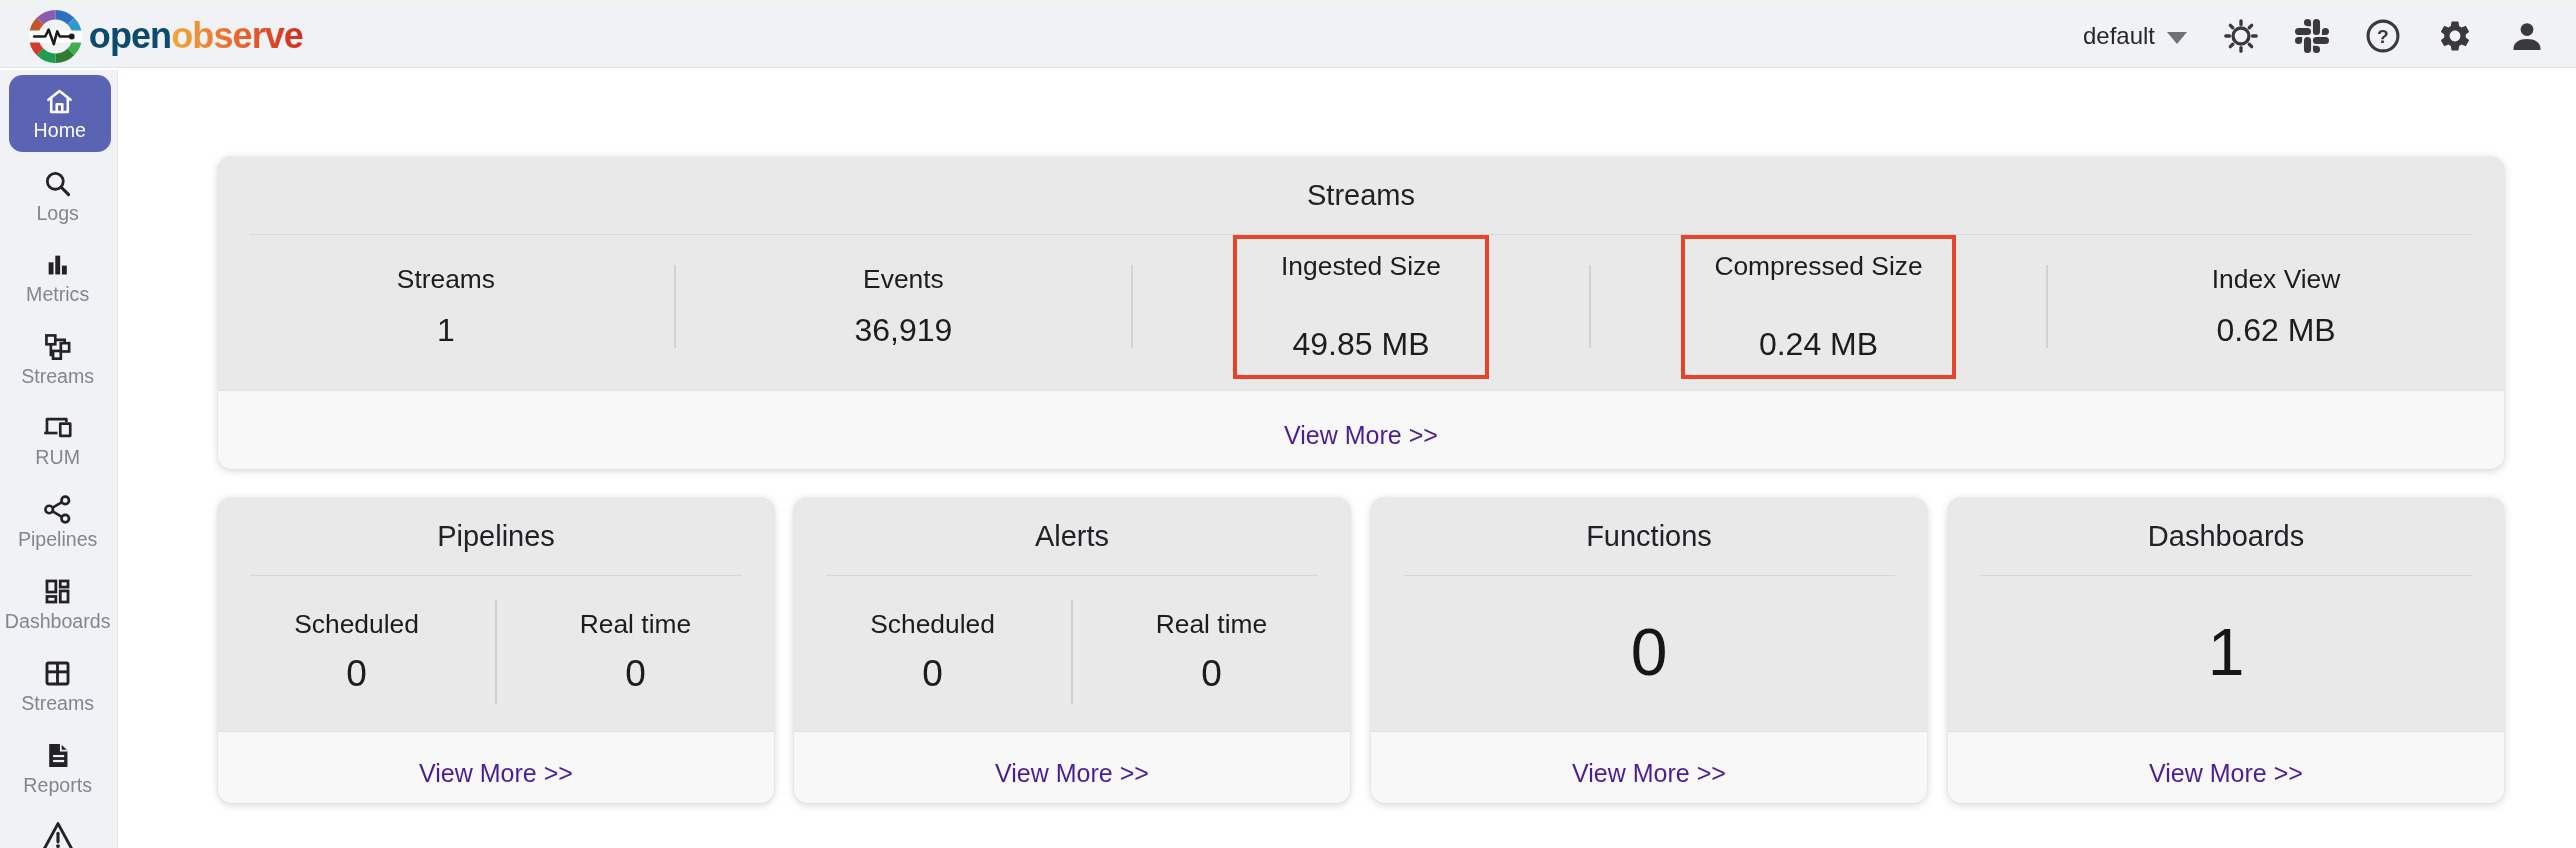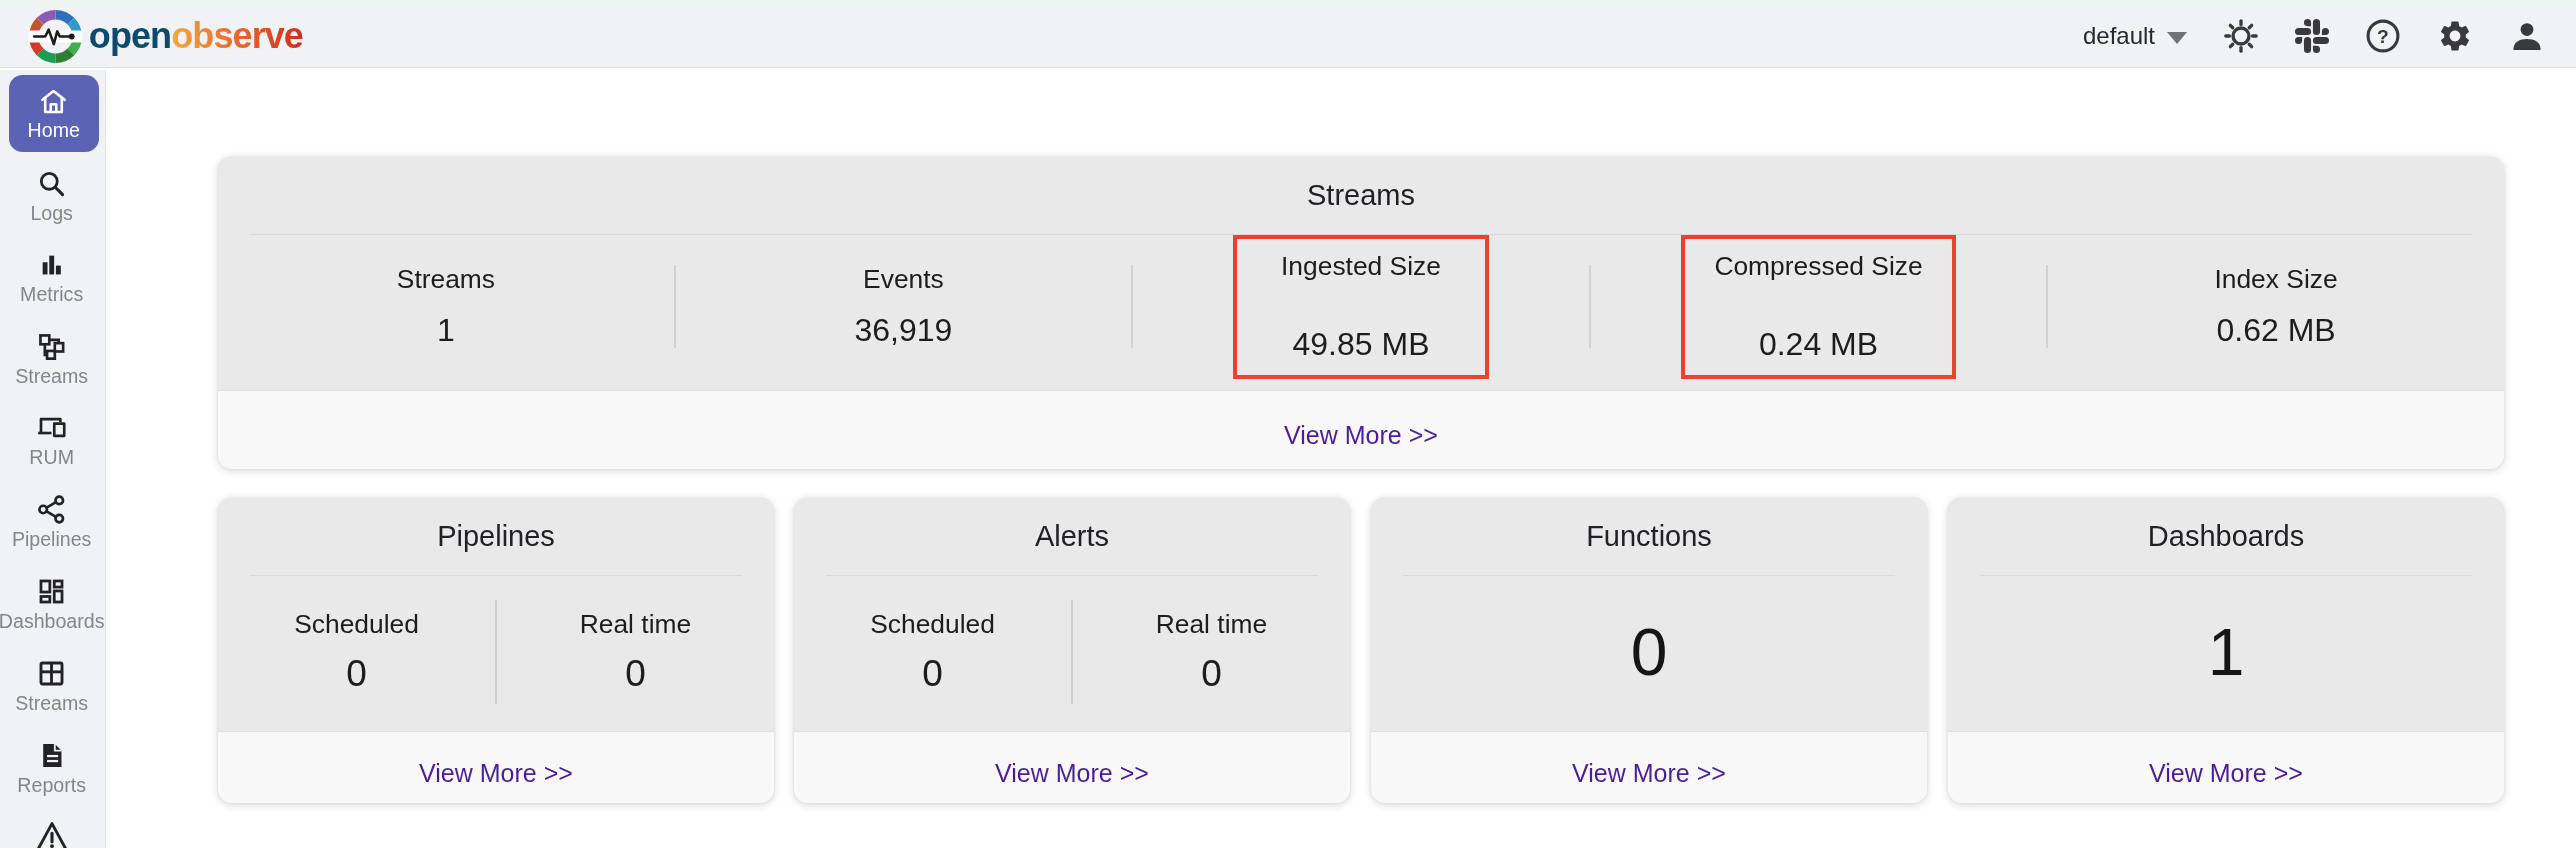--- a/index.html
+++ b/index.html
@@ -27,21 +27,21 @@
     color: #e8612c; -webkit-text-fill-color: transparent;
   }
   .header-right { display: flex; align-items: center; gap: 36px; }
   .org-select { display: flex; align-items: center; gap: 12px; cursor: pointer; }
   .org-label { font-size: 24px; color: #28282c; }
   .caret { width: 0; height: 0; border-left: 10.2px solid transparent; border-right: 10.2px solid transparent; border-top: 12px solid #71717a; margin-top: 3.4px; }
   .icon-btn { background: none; border: none; cursor: pointer; display: flex; align-items: center; justify-content: center; padding: 0; }
   .icon-btn svg { display: block; }
   
   .sidebar {
-    position: absolute; top: 70px; left: 0; bottom: 0; width: 106px;
+    position: absolute; top: 70px; left: 0; bottom: 0; width: 118px;
     background: #f1f2f6; border-right: 1.7px solid #e3e3e8; overflow: hidden;
   }
   .nav-item {
     position: absolute; left: 0; right: 1.7px;
     display: flex; flex-direction: column; align-items: center; gap: 4.3px;
     cursor: pointer;
   }
   .nav-label { font-size: 19.6px; color: #85858d; line-height: 1.1; }
   .nav-item.active {
     left: 8.5px; right: 6px; height: 77px; border-radius: 13.6px;
@@ -306,21 +306,21 @@
       <div class="vsep"></div>
       <div class="stat-col">
         <div class="stat-box hl">
           <span class="stat-label">Compressed Size</span>
           <span class="stat-value">0.24 MB</span>
         </div>
       </div>
       <div class="vsep"></div>
       <div class="stat-col">
         <div class="stat-box">
-          <span class="stat-label">Index Size</span>
+          <span class="stat-label">Index View</span>
           <span class="stat-value">0.62 MB</span>
         </div>
       </div>
     </div>
     <div class="card-footer">
       <span class="view-more">View More &gt;&gt;</span>
     </div>
   </div>
 
   <div class="card small-card" id="card-pipelines">

